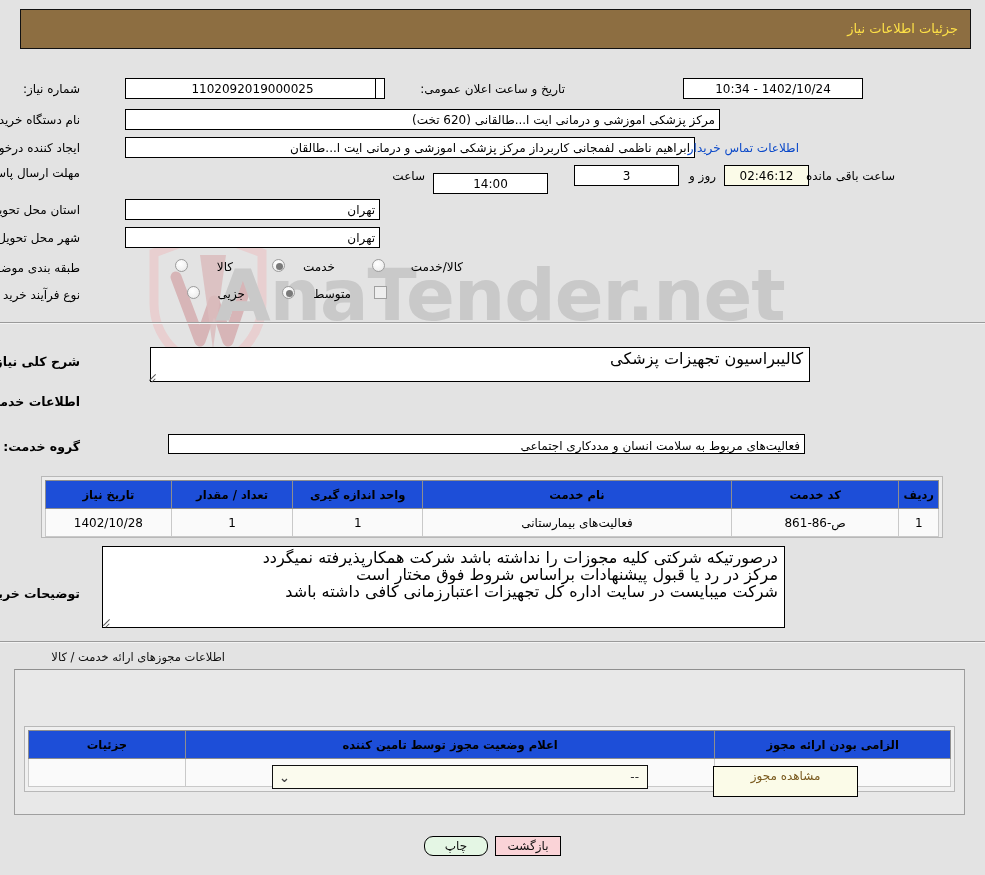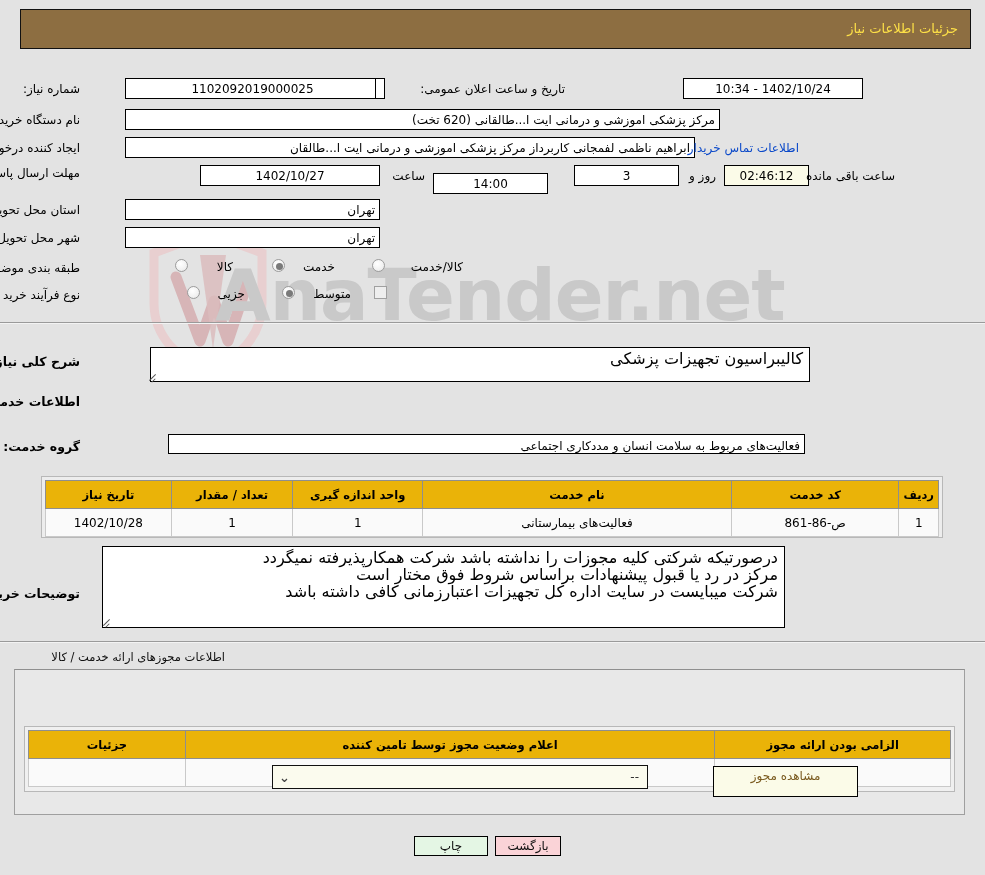--- a/index.html
+++ b/index.html
@@ -166,21 +166,21 @@
 
   
   table.grid {
     position: absolute;
     border-collapse: collapse;
     background: #fff;
     z-index: 4;
     font-size: 12px;
   }
   table.grid th {
-    background: #eab308;
+    background: #1d4ed8;
     border: 1px solid #8e8e8e;
     font-weight: bold;
     font-size: 11.5px;
     height: 28px;
     padding: 0 4px;
     text-align: center;
     color: #000;
   }
   table.grid td {
     background: #fafafa;
@@ -287,21 +287,20 @@
   <div class="inp ctr" style="left:683px; top:78px; width:180px;">1402/10/24 - 10:34</div>
 
   <div class="lbl" style="right:905px; top:113px;">نام دستگاه خریدار:</div>
   <div class="inp" style="right:265px; top:109px; width:595px;">مرکز پزشکی  اموزشی و درمانی ایت ا...طالقانی (620 تخت)</div>
 
   <div class="lbl" style="right:905px; top:141px;">ایجاد کننده درخواست:</div>
   <div class="inp" style="right:290px; top:137px; width:570px;">ابراهیم ناظمی لفمجانی کاربرداز مرکز پزشکی  اموزشی و درمانی ایت ا...طالقان</div>
   <div class="link" style="right:186px; top:141px;">اطلاعات تماس خریدار</div>
 
   <div class="lbl" style="right:905px; top:166px; width:80px; text-align:right; line-height:15px;">مهلت ارسال پاسخ: تا تاریخ:</div>
-  <div class="inp ctr" style="right:605px; top:165px; width:180px;">1402/10/27</div>
   <div class="lbl" style="right:560px; top:169px;">ساعت</div>
   <div class="inp ctr" style="right:437px; top:173px; width:115px;">14:00</div>
   <div class="inp ctr" style="right:306px; top:165px; width:105px;">3</div>
   <div class="lbl" style="right:269px; top:169px;">روز و</div>
   <div class="inp ctr cream" style="right:176px; top:165px; width:85px;">02:46:12</div>
   <div class="lbl" style="right:90px; top:169px;">ساعت باقی مانده</div>
 
   <div class="lbl" style="right:905px; top:203px;">استان محل تحویل:</div>
   <div class="inp" style="right:605px; top:199px; width:255px;">تهران</div>
 
@@ -394,16 +393,16 @@
     </tbody>
   </table>
 
   <div class="sel" style="right:337px; top:765px; width:376px;">
     <span class="v">--</span>
     <span class="chev">⌄</span>
   </div>
 
   <div class="btn-view" style="right:127px; top:766px; width:145px;">مشاهده مجوز</div>
 
-  <div class="btn print" style="right:497px; top:836px; width:74px;">چاپ</div>
+  <div class="btn print" style="right:497px; top:836px; width:64px;border-radius:9px;">چاپ</div>
   <div class="btn back" style="right:424px; top:836px; width:66px;">بازگشت</div>
 
 </div>
 
 </body></html>

